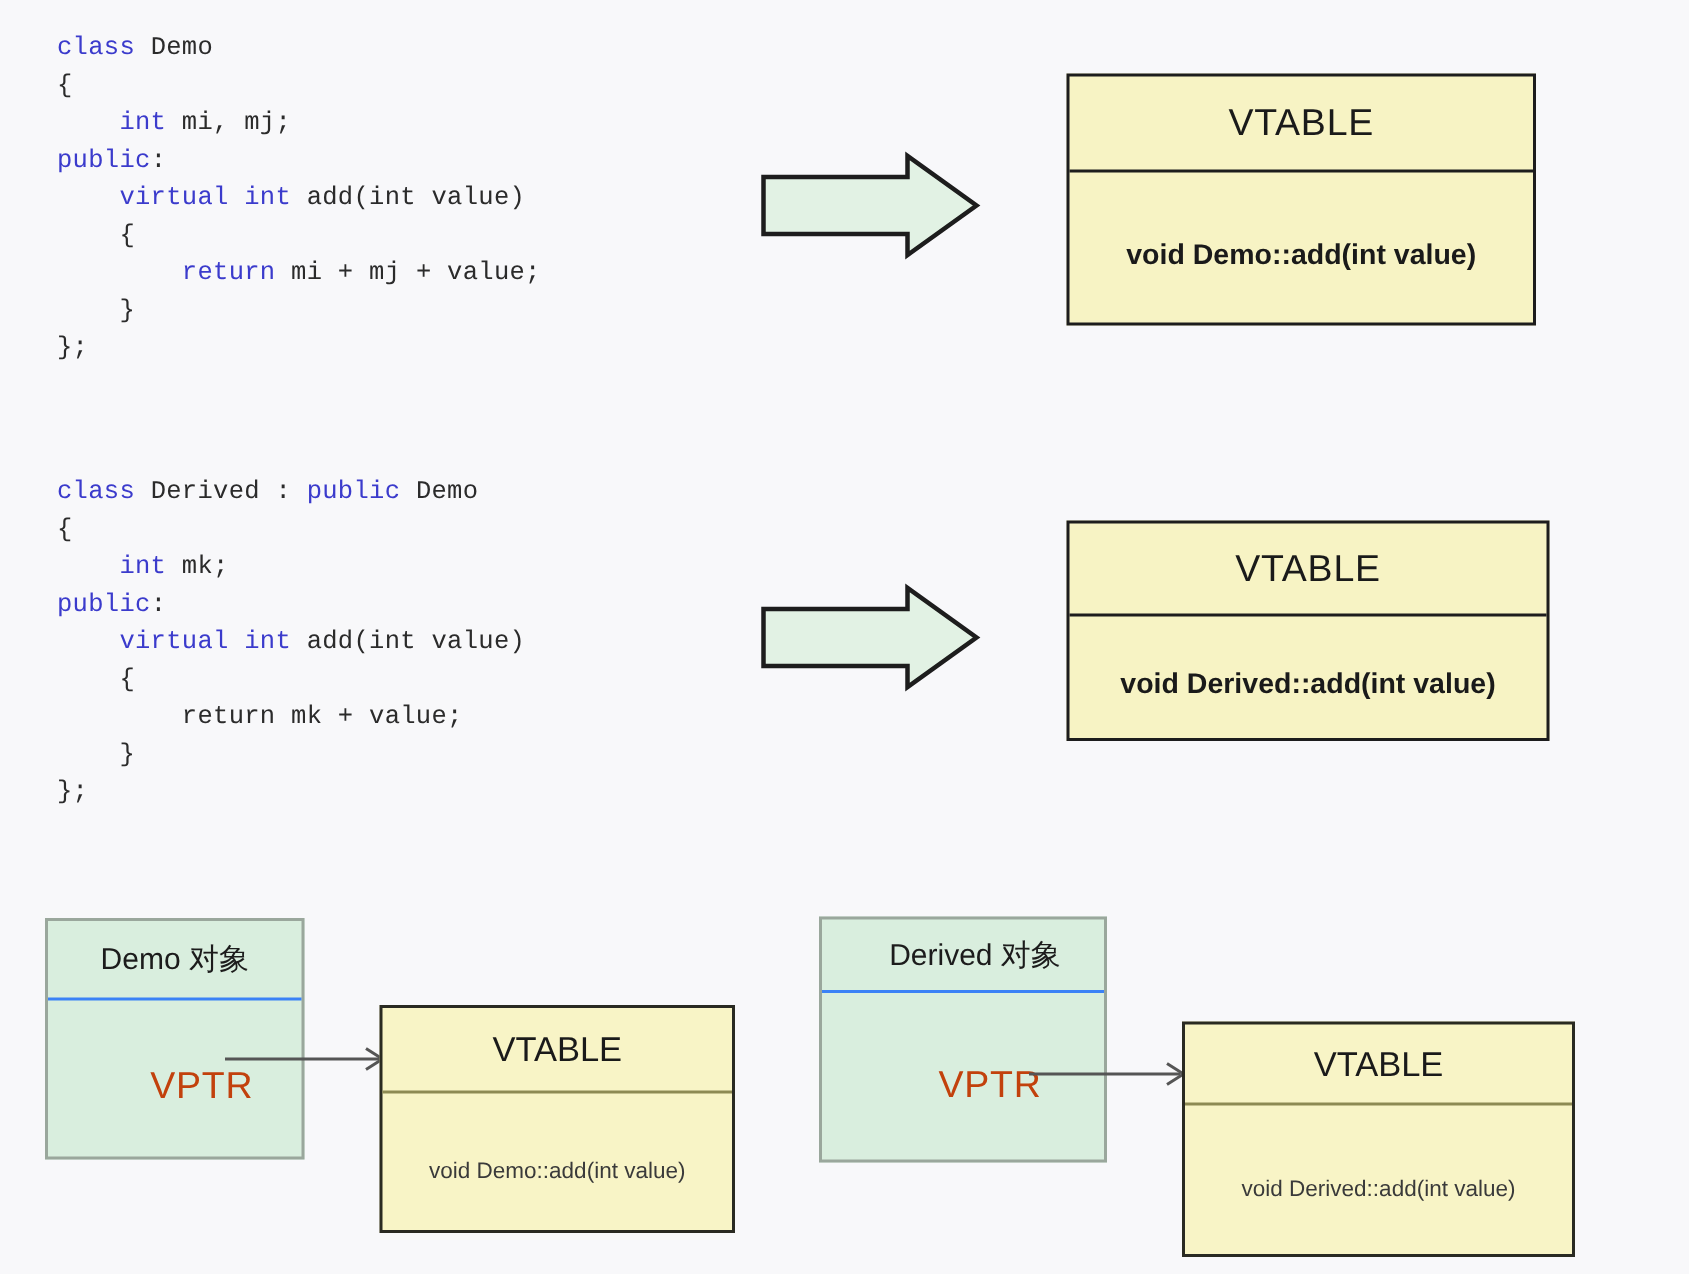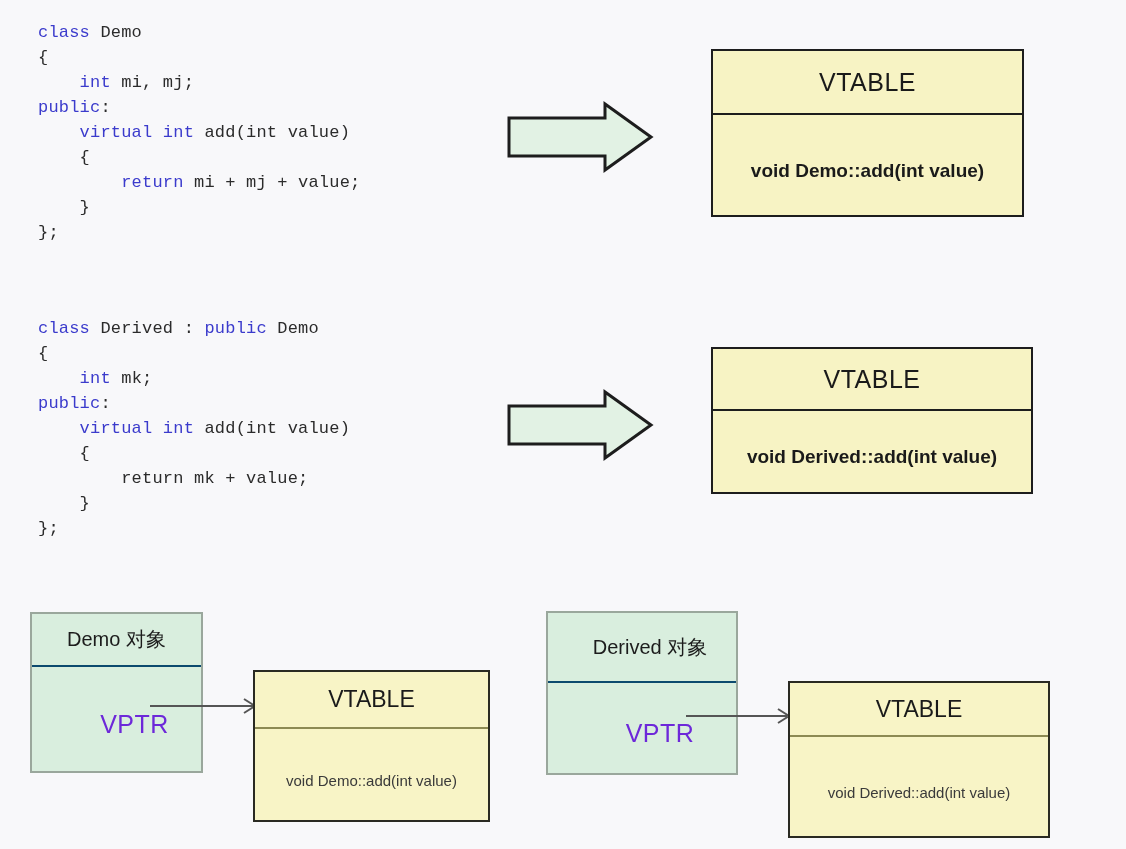--- a/index.html
+++ b/index.html
@@ -80,27 +80,27 @@
     font-size: 15px;
     color: #3a3a3a;
   }
 
   
   .obj {
     background: #d9eede;
     border: 2px solid #9aa79c;
   }
   .obj .hdr {
-    border-bottom: 2px solid #0c4a6e;
+    border-bottom: 2px solid #3b82f6;
     font-size: 20px;
     color: #1c1c1c;
   }
   .obj .bdy {
     font-size: 25px;
-    color: #6d28d9;
+    color: #c2410c;
     letter-spacing: 0.5px;
     padding-left: 36px;
   }
 
   .connector { position: absolute; }
 </style>
 </head>
 <body>
 
 <div id="canvas">
@@ -136,21 +136,21 @@
     <line x1="0" y1="14" x2="103" y2="14" stroke="#555555" stroke-width="2"></line>
     <polyline points="94,7 105,14 94,21" fill="none" stroke="#555555" stroke-width="2"></polyline>
   </svg>
 
   <div class="box vt-bot" style="left:253px; top:670px; width:237px; height:152px;">
     <div class="hdr" style="height:57px;">VTABLE</div>
     <div class="bdy" style="flex:1;">void Demo::add(int  value)</div>
   </div>
 
   <div class="box obj" style="left:546px; top:611px; width:192px; height:164px;">
-    <div class="hdr" style="height:70px;padding-left:16px;">Derived 对象</div>
+    <div class="hdr" style="height:49px;padding-left:16px;">Derived 对象</div>
     <div class="bdy" style="flex:1;">VPTR</div>
   </div>
 
   <svg class="connector" style="left:686px; top:702px;" width="110" height="28" viewBox="0 0 110 28">
     <line x1="0" y1="14" x2="101" y2="14" stroke="#555555" stroke-width="2"></line>
     <polyline points="92,7 103,14 92,21" fill="none" stroke="#555555" stroke-width="2"></polyline>
   </svg>
 
   <div class="box vt-bot" style="left:788px; top:681px; width:262px; height:157px;">
     <div class="hdr" style="height:54px;">VTABLE</div>

